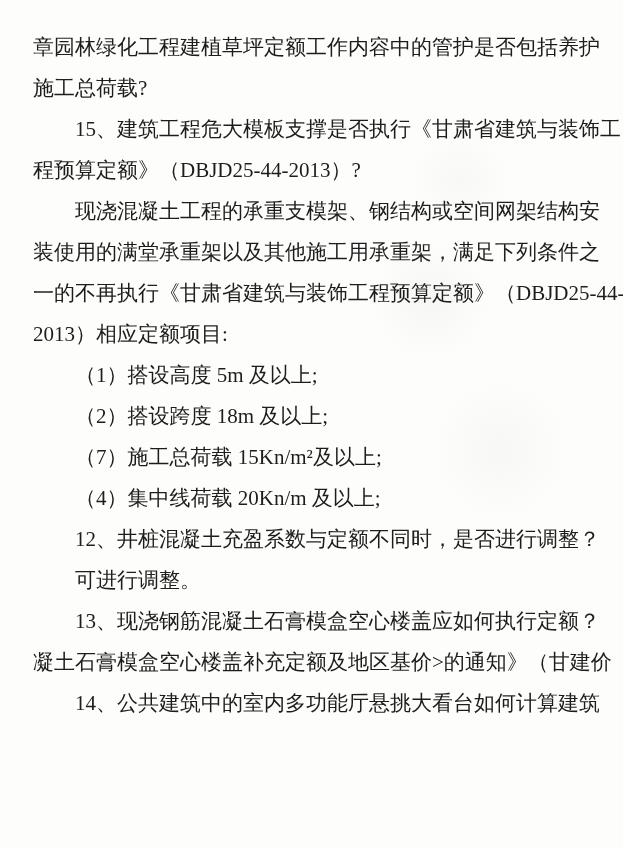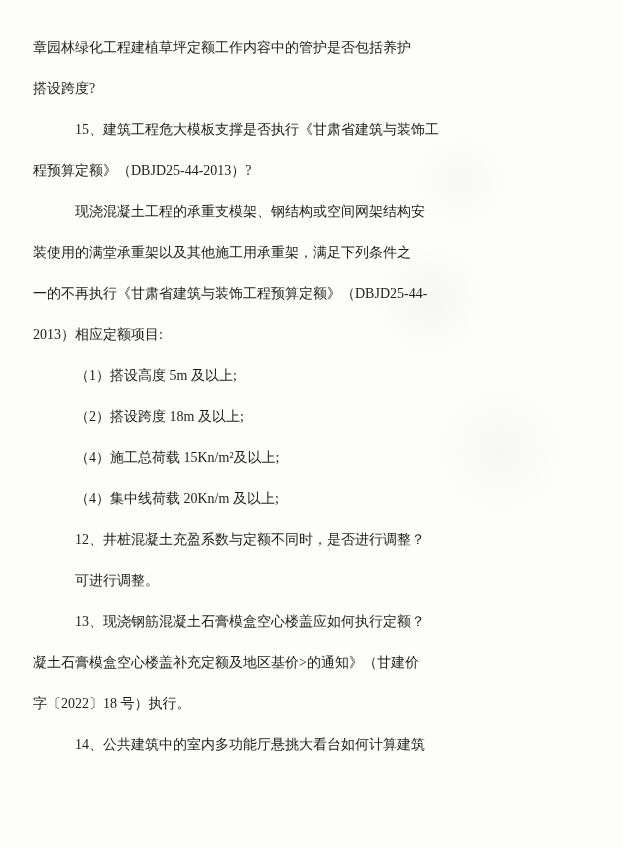--- a/index.html
+++ b/index.html
@@ -23,46 +23,45 @@
     }
     .textblock {
       position: absolute;
       left: 33px;
       top: 27px;
       width: 566px;
     }
     .line {
       height: 41px;
       line-height: 41px;
-      font-size: 14px;
+      font-size: 21px;
       letter-spacing: 0px;
       white-space: nowrap;
       text-rendering: optimizeLegibility;
     }
     .line.indent {
       padding-left: 42px;
     }
   </style>
 </head>
 <body>
 
 <div class="page">
   <div class="textblock">
     <div class="line">章园林绿化工程建植草坪定额工作内容中的管护是否包括养护</div>
-    <div class="line">搭设跨度?</div>
+    <div class="line">施工总荷载?</div>
     <div class="line indent">15、建筑工程危大模板支撑是否执行《甘肃省建筑与装饰工</div>
     <div class="line">程预算定额》（DBJD25-44-2013）?</div>
     <div class="line indent">现浇混凝土工程的承重支模架、钢结构或空间网架结构安</div>
     <div class="line">装使用的满堂承重架以及其他施工用承重架，满足下列条件之</div>
     <div class="line">一的不再执行《甘肃省建筑与装饰工程预算定额》（DBJD25-44-</div>
     <div class="line">2013）相应定额项目:</div>
     <div class="line indent">（1）搭设高度 5m 及以上;</div>
     <div class="line indent">（2）搭设跨度 18m 及以上;</div>
-    <div class="line indent">（4）施工总荷载 15Kn/m²及以上;</div>
+    <div class="line indent">（7）施工总荷载 15Kn/m²及以上;</div>
     <div class="line indent">（4）集中线荷载 20Kn/m 及以上;</div>
     <div class="line indent">12、井桩混凝土充盈系数与定额不同时，是否进行调整？</div>
     <div class="line indent">可进行调整。</div>
     <div class="line indent">13、现浇钢筋混凝土石膏模盒空心楼盖应如何执行定额？</div>
     <div class="line">凝土石膏模盒空心楼盖补充定额及地区基价&gt;的通知》（甘建价</div>
-    <div class="line">字〔2022〕18 号）执行。</div>
     <div class="line indent">14、公共建筑中的室内多功能厅悬挑大看台如何计算建筑</div>
   </div>
 </div>
 
 </body></html>

